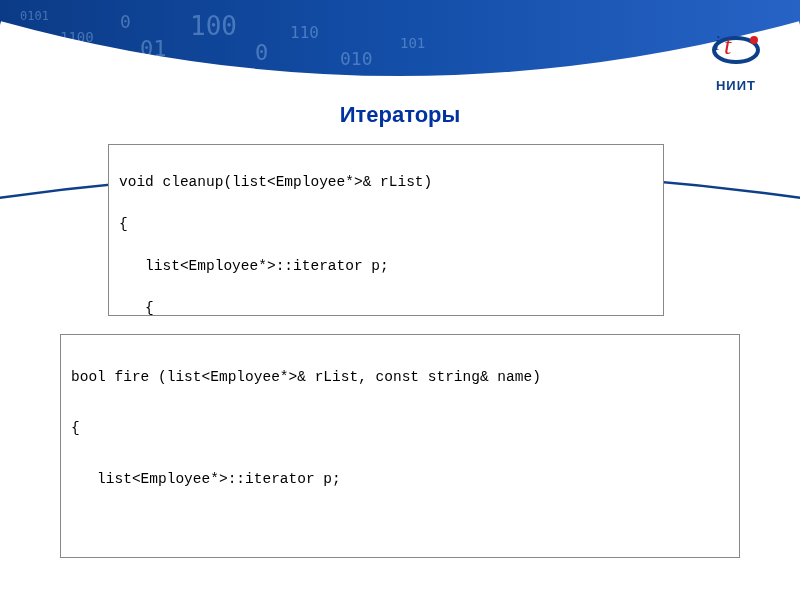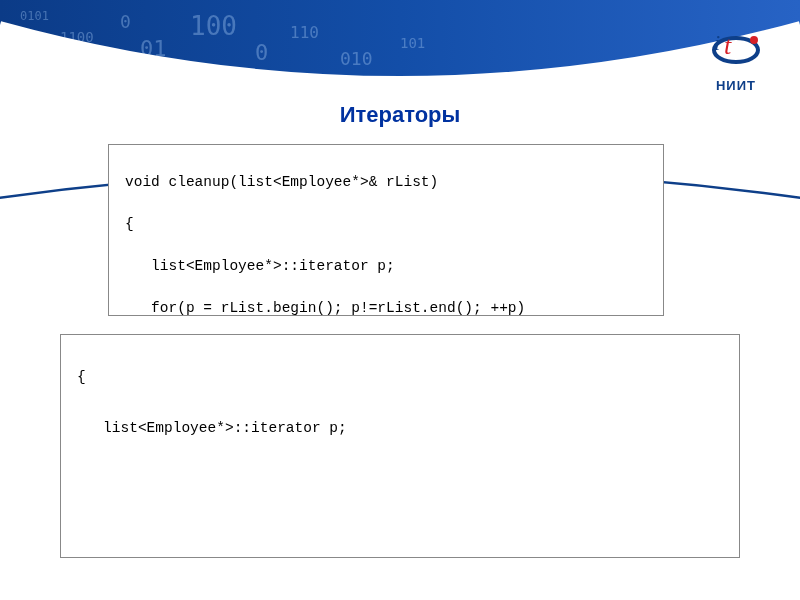--- a/index.html
+++ b/index.html
@@ -47,21 +47,21 @@
   pointer-events: none;
 }
 .codebox {
   position: absolute;
   background: #fff;
   border: 1px solid #888;
   font-family: "Courier New", monospace;
   font-size: 14.5px;
   line-height: 1.45;
   color: #000;
-  padding: 6px 16px;
+  padding: 6px 10px;
   white-space: pre;
 }
 .box1 { top: 144px; left: 108px; width: 556px; height: 172px; }
 .box2 { top: 334px; left: 60px;  width: 680px; height: 224px; line-height: 1.68; }
 .box2 .codeline { padding-bottom: 2px; }
 </style>
 </head>
 <body>
 
 <div class="header-bg">
@@ -111,28 +111,28 @@
 <div class="slide-title">Итераторы</div>
 
 <svg class="arc-line" viewBox="0 0 960 80">
   <path d="M0,55 Q480,-25 960,55" fill="none" stroke="#0e3f89" stroke-width="2.5"></path>
 </svg>
 
 <div class="codebox box1">
 <div class="codeline">void cleanup(list&lt;Employee*&gt;&amp; rList)</div>
 <div class="codeline">{</div>
 <div class="codeline">   list&lt;Employee*&gt;::iterator p;</div>
-<div class="codeline">   for(p = rList.begin(); p!=rList.end(); ++p)</div>
 <div class="codeline">   {</div>
 <div class="codeline">     if ( (*p)-&gt;performance() &lt; 90 )</div>
 <div class="codeline">          (*p)-&gt;fire();</div>
 <div class="codeline">   }</div>
 <div class="codeline">}</div>
 </div>
 
 <div class="codebox box2">
+<div class="codeline">bool fire (list&lt;Employee*&gt;&amp; rList, const string&amp; name)</div>
 <div class="codeline">{</div>
 <div class="codeline">   list&lt;Employee*&gt;::iterator p;</div>
 
 
 
 
 </div>
 
 </body></html>

